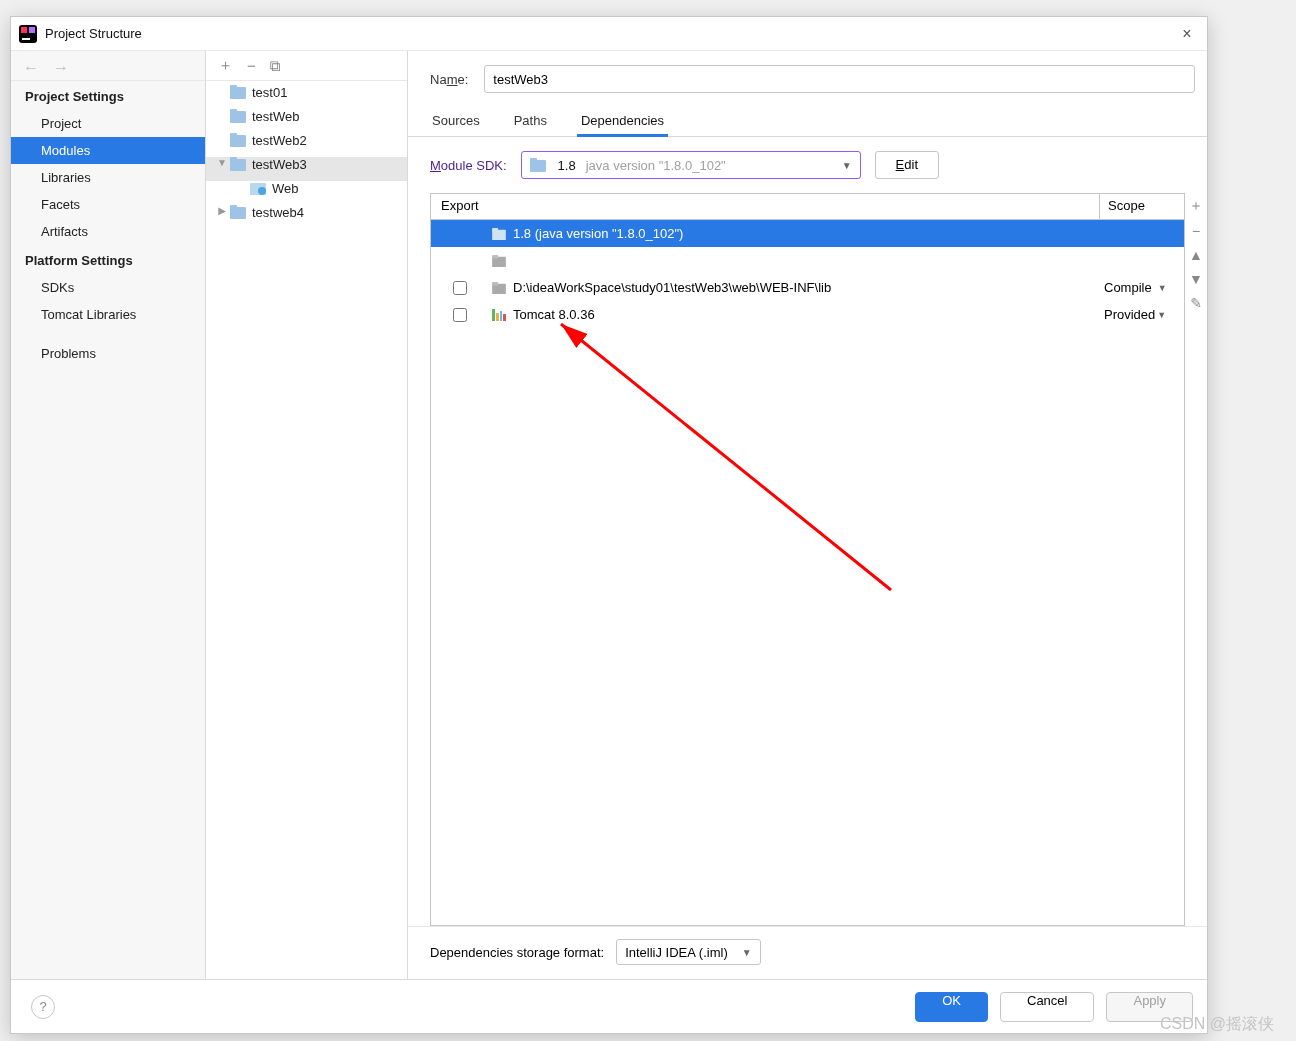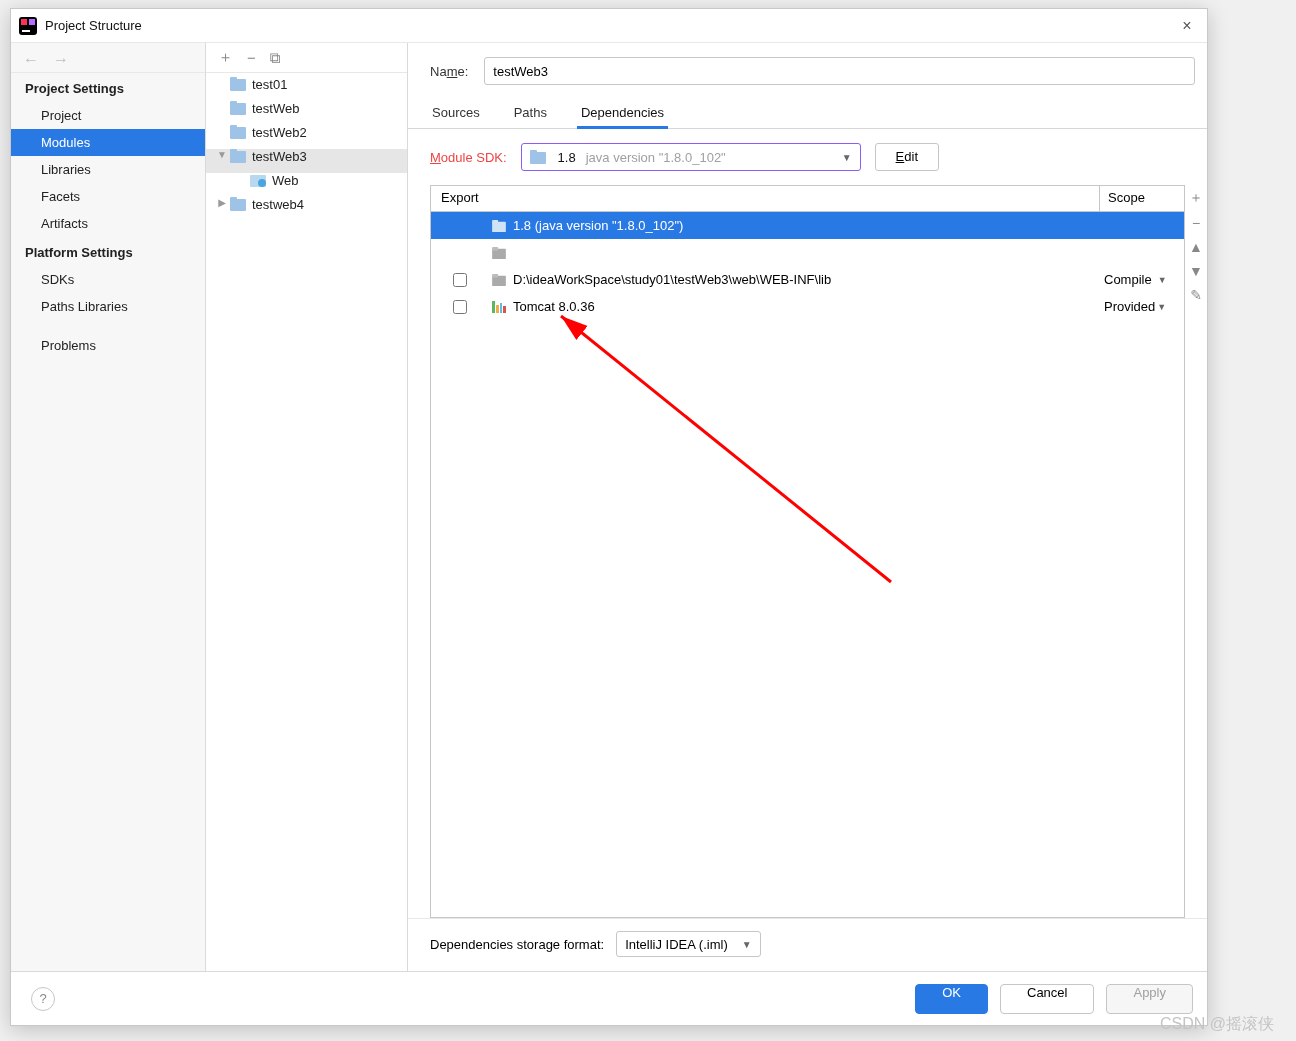--- a/index.html
+++ b/index.html
@@ -1,17 +1,17 @@
 <!DOCTYPE html>
 <html><head>
 <meta charset="utf-8">
 <style>
 * { box-sizing: border-box; margin: 0; padding: 0; font-family: "Segoe UI", Arial, sans-serif; font-size: 13px; }
 body { background: #f0f0f0; width: 1296px; height: 1041px; position: relative; }
-.dialog { position: absolute; left: 10px; top: 8px; width: 1198px; height: 1018px; background: #fff; border: 1px solid #c8c8c8; box-shadow: 0 4px 20px rgba(0,0,0,0.2); display: flex; flex-direction: column; }
+.dialog { position: absolute; left: 10px; top: 16px; width: 1198px; height: 1018px; background: #fff; border: 1px solid #c8c8c8; box-shadow: 0 4px 20px rgba(0,0,0,0.2); display: flex; flex-direction: column; }
 .titlebar { height: 34px; display: flex; align-items: center; padding: 0 8px; border-bottom: 1px solid #e8e8e8; }
 .titlebar .app-icon { width: 18px; height: 18px; margin-right: 8px; }
 .titlebar .title { flex: 1; color: #111; }
 .titlebar .close { width: 24px; text-align: center; color: #555; cursor: pointer; font-size: 16px; }
 .body { flex: 1; display: flex; min-height: 0; }
 .sidebar { width: 195px; background: #f7f7f7; border-right: 1px solid #d9d9d9; display: flex; flex-direction: column; }
 .sidebar-nav { height: 30px; display: flex; align-items: center; gap: 14px; padding: 0 12px; border-bottom: 1px solid #e8e8e8; color: #bfbfbf; }
 .sidebar-nav .arrow { font-size: 16px; cursor: pointer; }
 .cat { padding: 8px 14px 6px; font-weight: bold; color: #222; }
 .nav-item { padding: 6px 14px 6px 30px; color: #222; cursor: pointer; }
@@ -29,21 +29,21 @@
 .content { flex: 1; display: flex; flex-direction: column; padding: 14px 0 0 0; }
 .name-row { display: flex; align-items: center; padding: 0 12px 14px 22px; gap: 16px; }
 .name-row label { color: #333; }
 .name-row .underline { text-decoration: underline; }
 .name-row input { flex: 1; height: 28px; padding: 0 8px; border: 1px solid #c6c6c6; border-radius: 3px; }
 .tabs { display: flex; gap: 30px; padding: 0 22px; border-bottom: 1px solid #d7d7d7; }
 .tab { padding: 6px 2px 8px; color: #333; cursor: pointer; position: relative; }
 .tab.active { color: #111; }
 .tab.active::after { content:""; position:absolute; left:-2px; right:-2px; bottom:-1px; height:3px; background:#2979e5; }
 .sdk-row { display: flex; align-items: center; gap: 14px; padding: 14px 22px; }
-.sdk-row .lbl { color: #ef4444; }
+.sdk-row .lbl { color: #4c1d95; }
 .sdk-row .underline { text-decoration: underline; }
 .sdk-combo { flex: 0 0 340px; height: 28px; border: 1px solid #8b5cf6; border-radius: 3px; display: flex; align-items: center; padding: 0 8px; gap: 6px; background: #fff; cursor: pointer; }
 .sdk-combo .folder-icon { }
 .sdk-combo .main { color: #111; }
 .sdk-combo .sec { color: #a0a0a0; margin-left: 4px; }
 .sdk-combo .dd { margin-left: auto; color: #666; font-size: 10px; }
 .btn { height: 28px; padding: 0 20px; border: 1px solid #c6c6c6; border-radius: 3px; background: #fff; cursor: pointer; line-height: 26px; }
 .deps-wrap { flex: 1; display: flex; margin: 0 0 0 22px; min-height: 0; position: relative; }
 .deps-table { flex: 1; border: 1px solid #c6c6c6; display: flex; flex-direction: column; min-height: 0; }
 .dt-head { display: flex; height: 26px; border-bottom: 1px solid #c6c6c6; background: #fff; }
@@ -102,21 +102,21 @@
         <span class="arrow">→</span>
       </div>
       <div class="cat">Project Settings</div>
       <div class="nav-item">Project</div>
       <div class="nav-item selected">Modules</div>
       <div class="nav-item">Libraries</div>
       <div class="nav-item">Facets</div>
       <div class="nav-item">Artifacts</div>
       <div class="cat">Platform Settings</div>
       <div class="nav-item">SDKs</div>
-      <div class="nav-item">Paths Libraries</div>
+      <div class="nav-item">Tomcat Libraries</div>
       <div style="height:12px"></div>
       <div class="nav-item">Problems</div>
     </div>
 
     <div class="col2">
       <div class="tree-tools">
         <span>＋</span>
         <span>−</span>
         <span>⧉</span>
       </div>

